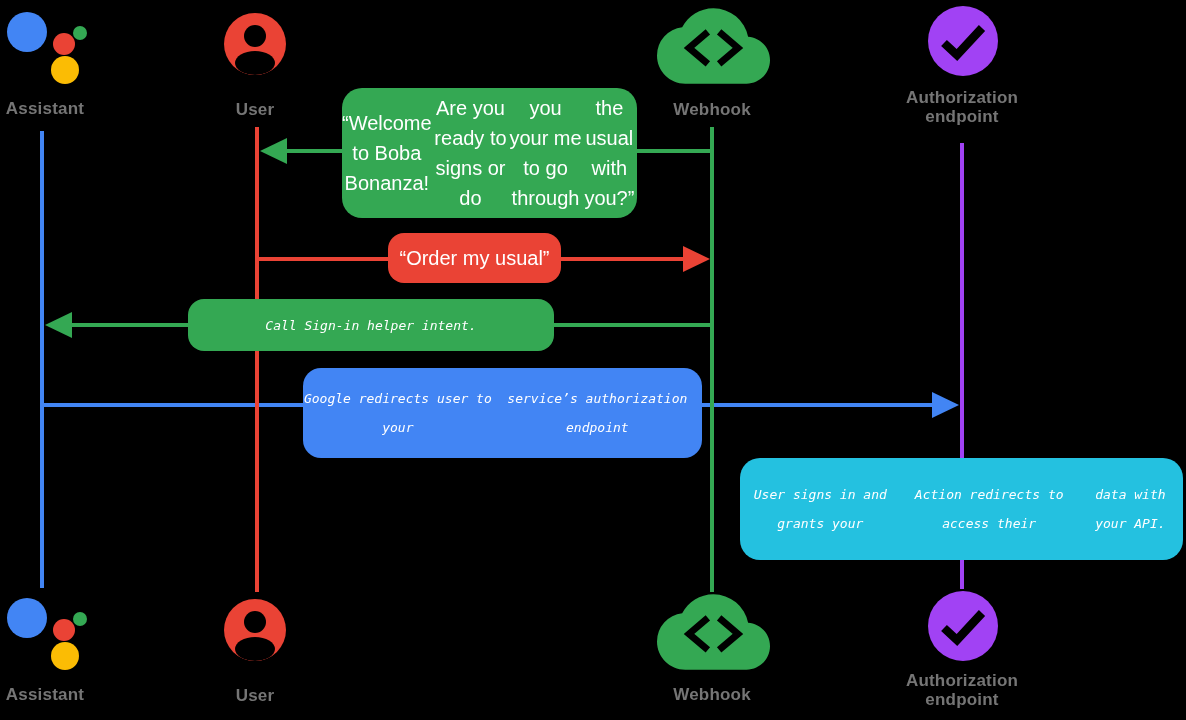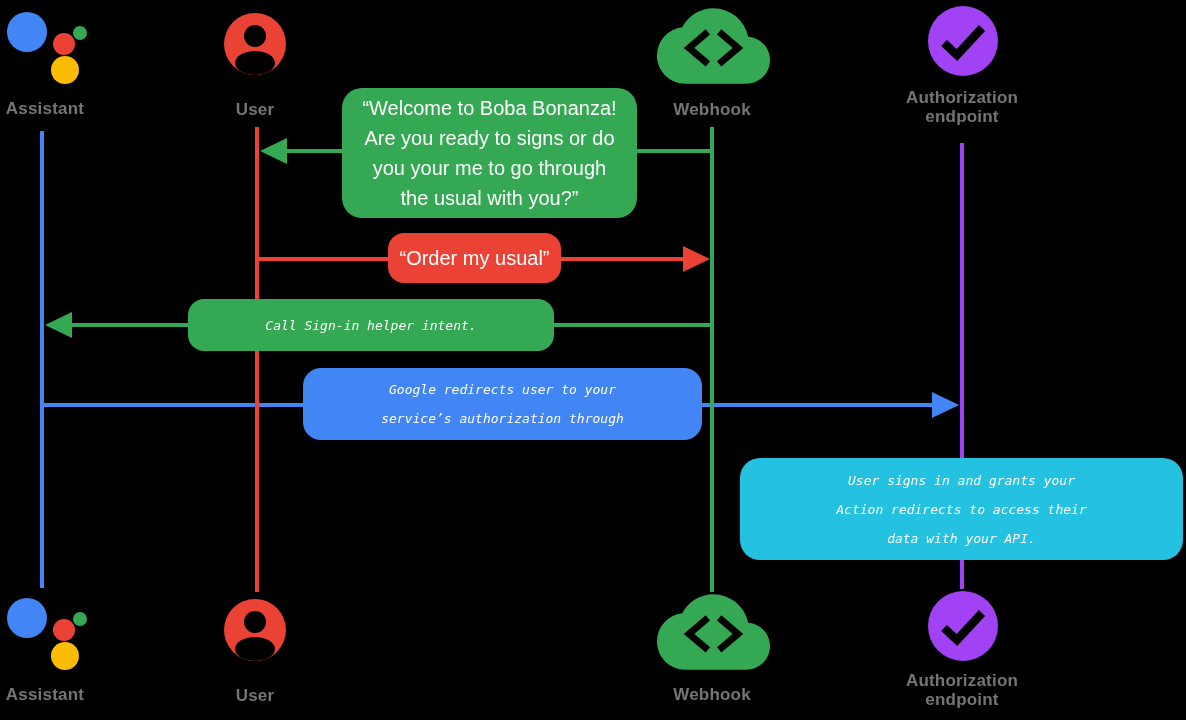--- a/index.html
+++ b/index.html
@@ -20,28 +20,28 @@
   
   .ah{position:absolute;width:0;height:0;z-index:1;
       border-top:13px solid transparent;border-bottom:13px solid transparent;}
   .ah-left{border-right:27px solid;}
   .ah-right{border-left:27px solid;}
   #ah-welcome{left:260px;top:138px;}
   #ah-order{left:683px;top:246px;}
   #ah-signin{left:45px;top:312px;}
   #ah-redirect{left:932px;top:392px;}
   
-  .bubble{position:absolute;z-index:3;color:#fff;display:flex;flex-direction:column;
+  .bubble{position:absolute;z-index:3;color:#fff;display:flex;flex-direction:row;
           align-items:center;justify-content:center;text-align:center;}
   .speech{font-size:20px;line-height:30px;}
   .mono{font-family:"DejaVu Sans Mono",monospace;font-style:italic;font-size:13px;line-height:29px;}
   #bb-welcome{left:342px;top:88px;width:295px;height:130px;border-radius:20px;}
   #bb-order{left:388px;top:233px;width:173px;height:50px;border-radius:16px;}
   #bb-signin{left:188px;top:299px;width:366px;height:52px;border-radius:16px;}
-  #bb-redirect{left:303px;top:368px;width:399px;height:72px;border-radius:18px;}
+  #bb-redirect{left:303px;top:368px;width:399px;height:90px;border-radius:18px;}
   #bb-grants{left:740px;top:458px;width:443px;height:102px;border-radius:20px;}
   
   .icon{position:absolute;z-index:2;}
   #ic-assistant-top{left:5px;top:8px;}     #ic-assistant-bot{left:5px;top:594px;}
   #ic-user-top{left:224px;top:13px;}       #ic-user-bot{left:224px;top:599px;}
   #ic-webhook-top{left:657px;top:8px;}     #ic-webhook-bot{left:657px;top:594px;}
   #ic-auth-top{left:928px;top:6px;}        #ic-auth-bot{left:928px;top:591px;}
   
   .actor-label{position:absolute;z-index:2;font-weight:700;font-size:17px;
                text-align:center;line-height:19px;letter-spacing:0.2px;}
@@ -86,21 +86,21 @@
   <div class="bubble speech" id="bb-order" style="background-color: rgb(234, 67, 53);">
     <span>“Order my usual”</span>
   </div>
 
   <div class="bubble mono" id="bb-signin" style="background-color: rgb(52, 168, 83);">
     <span>Call Sign-in helper intent.</span>
   </div>
 
   <div class="bubble mono" id="bb-redirect" style="background-color: rgb(66, 133, 244);">
     <span>Google redirects user to your</span>
-    <span>service’s authorization through</span>
+    <span>service’s authorization endpoint</span>
   </div>
 
   <div class="bubble mono" id="bb-grants" style="background-color: rgb(36, 193, 224);">
     <span>User signs in and grants your</span>
     <span>Action redirects to access their</span>
     <span>data with your API.</span>
   </div>
 
   <svg class="icon" id="ic-assistant-top" width="85" height="80" viewBox="0 0 85 80">
     <circle cx="22" cy="24" r="20" fill="#4285F4"></circle>

